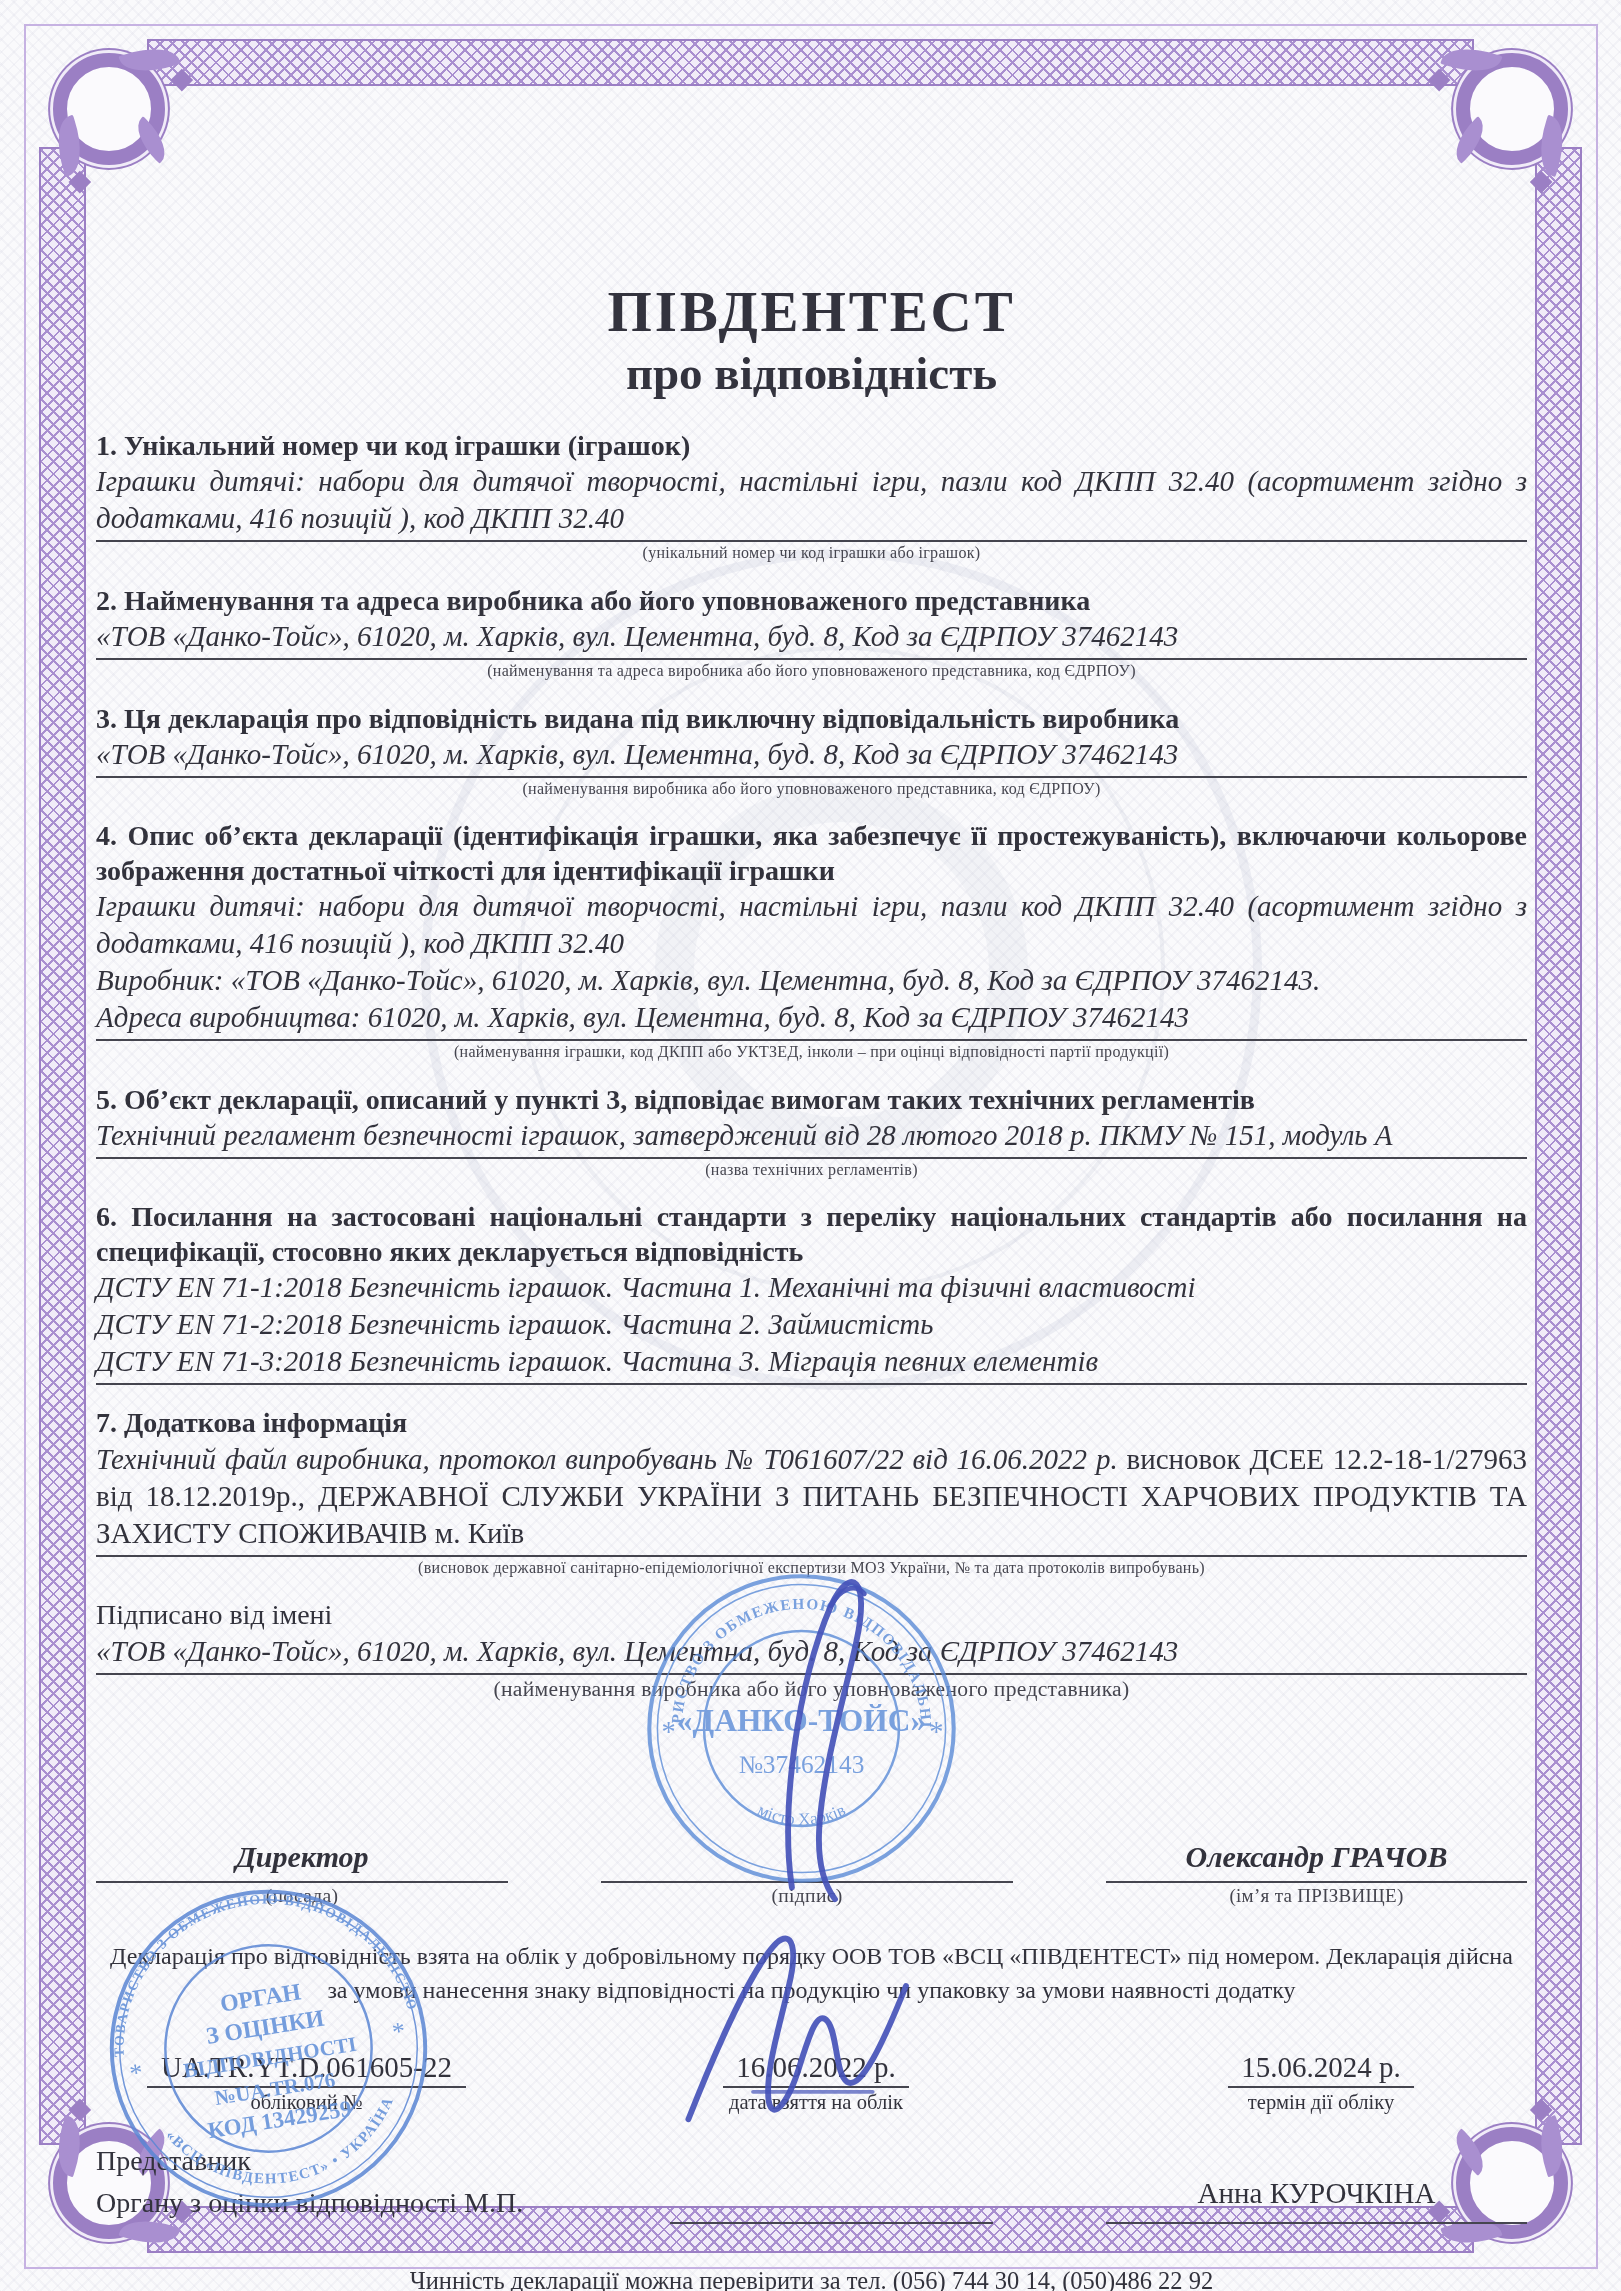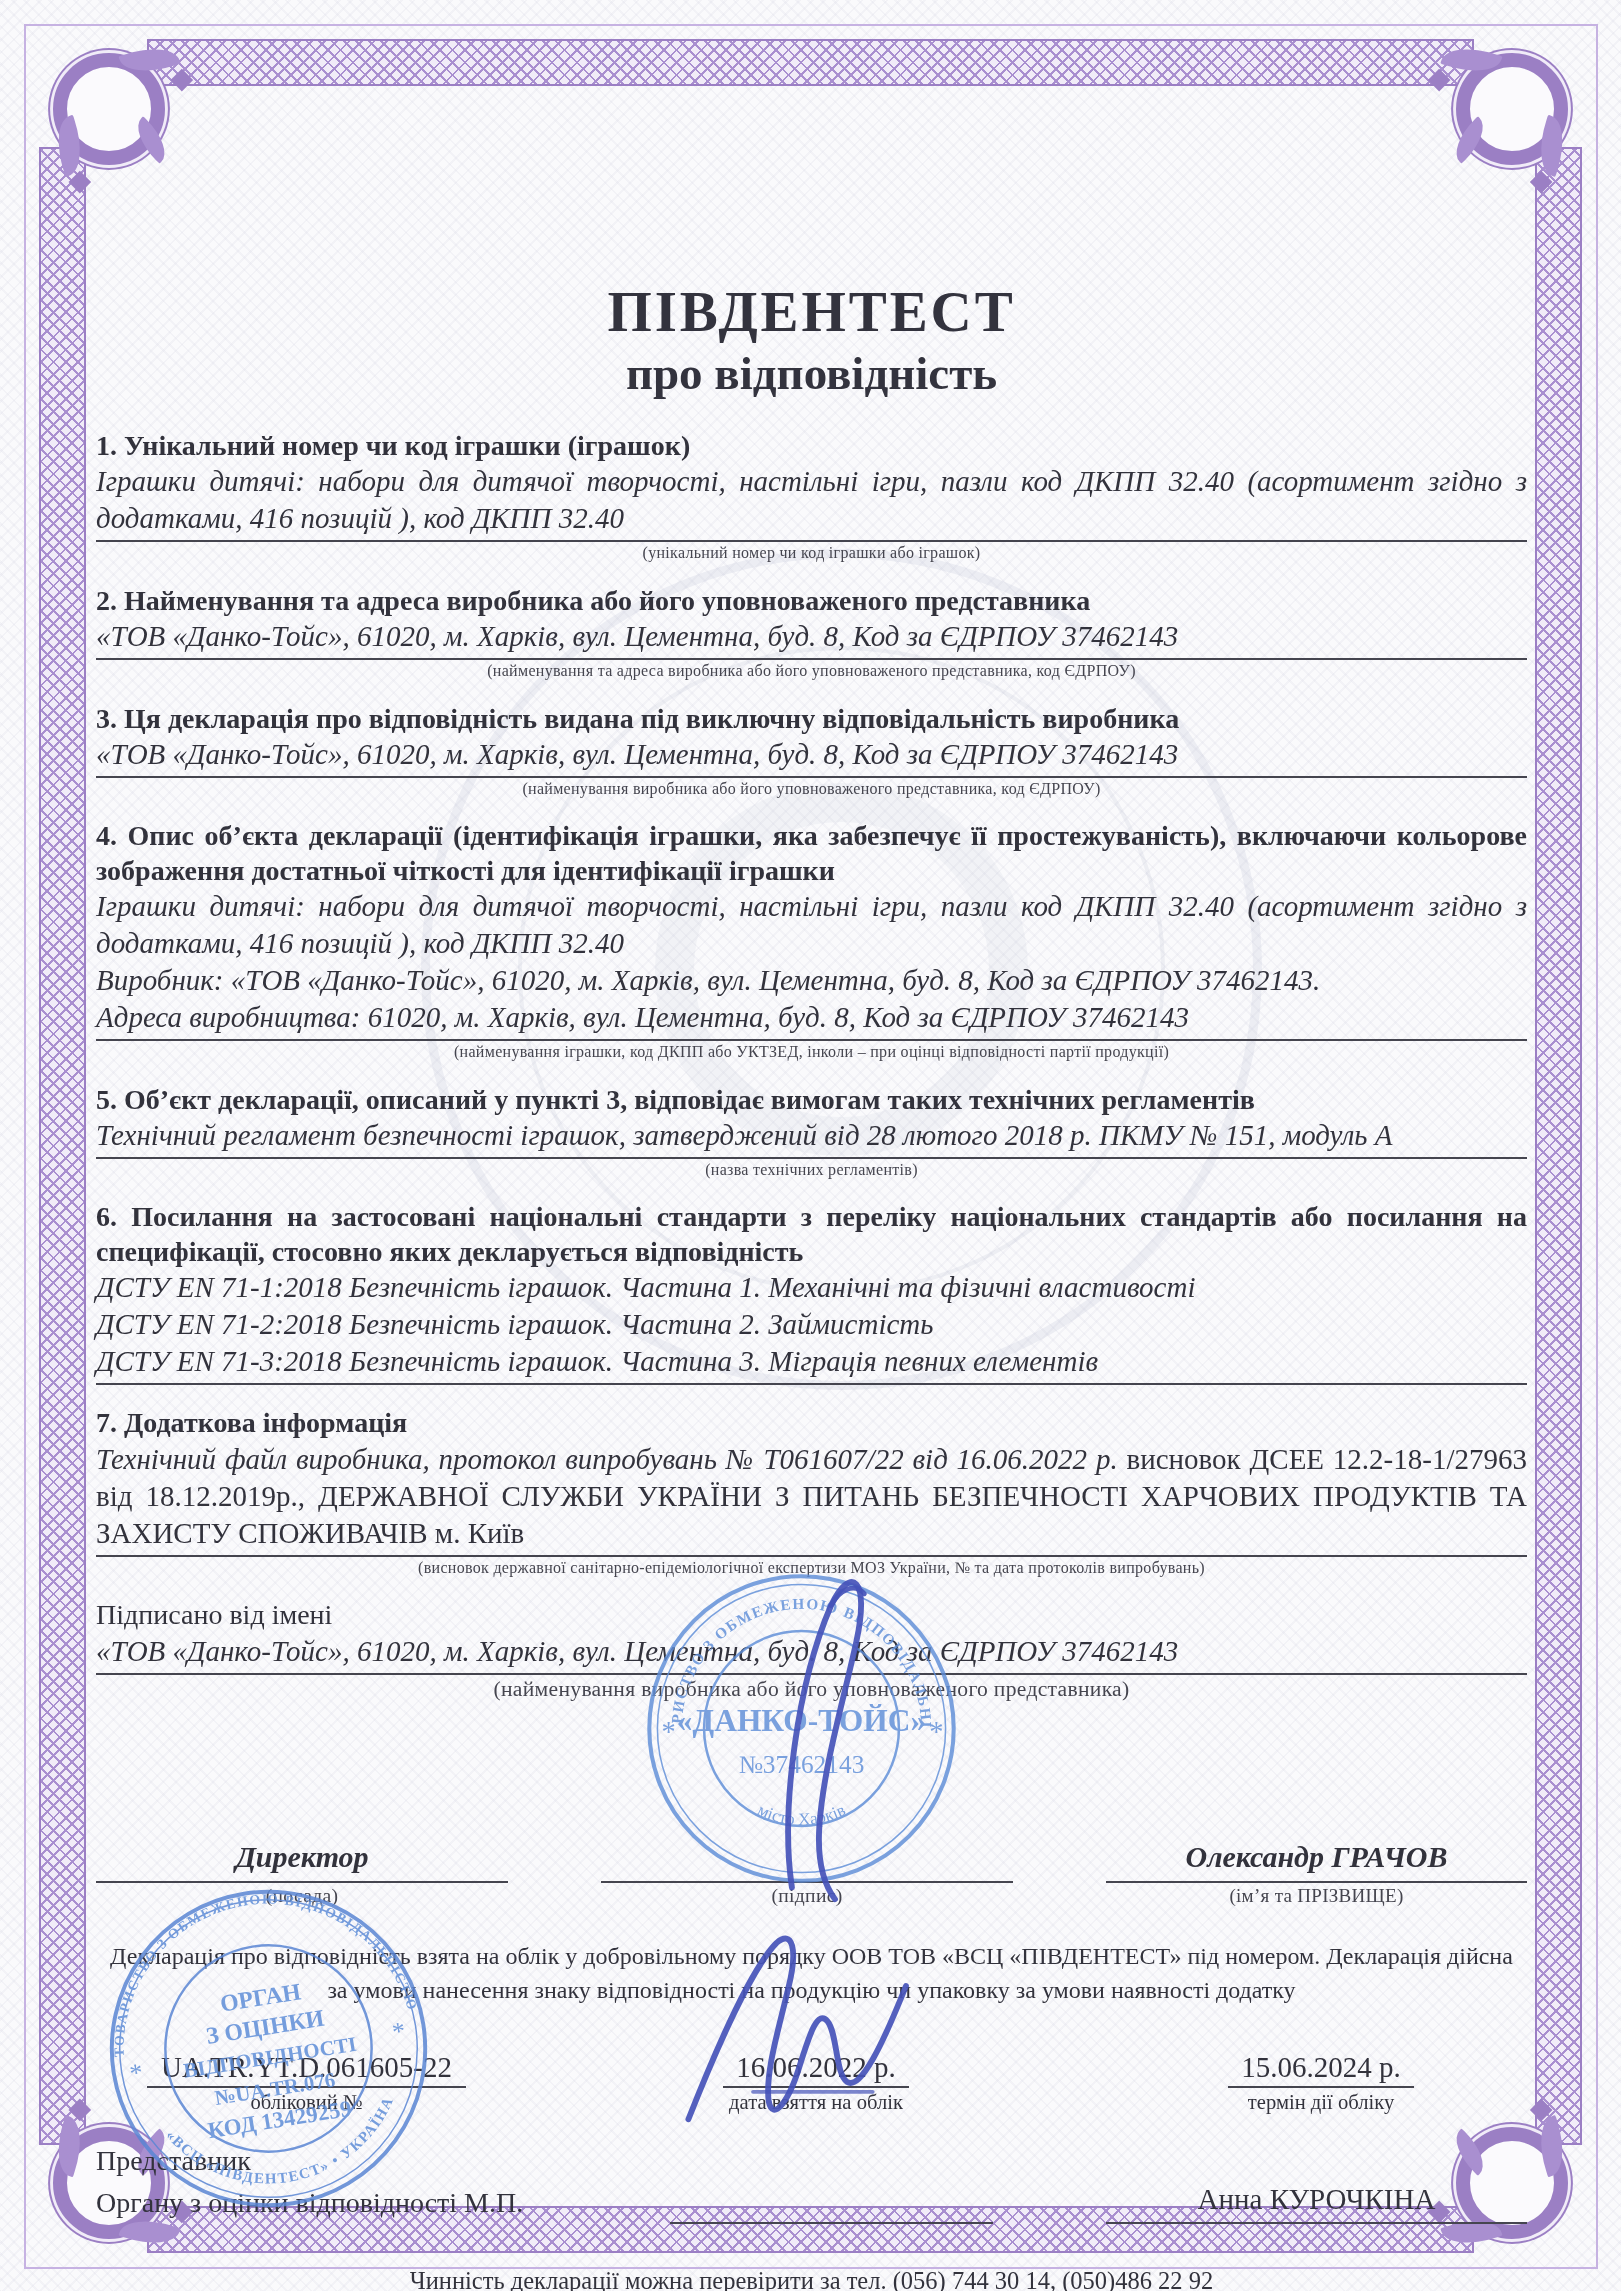--- a/index.html
+++ b/index.html
@@ -80,21 +80,21 @@
   .b-col { display:flex; flex-direction:column; align-items:center; }
   .b-col .val { font-size:29px; border-bottom:2.9px solid #45454f; padding:0 13.7px 2px; }
   .b-col .bcap { font-size:20.6px; margin-top:2.9px; }
   .b-col.c1 { width:421px; }
   .b-col.c2 { width:421px; }
   .b-col.c3 { width:412px; }
 
   .rep-row { display:flex; justify-content:space-between; margin-top:25.5px; align-items:flex-end; }
   .rep-left { width:461px; font-size:28px; line-height:1.5; }
   .rep-mid  { width:323px; border-bottom:2.9px solid #45454f; height:43px; }
-  .rep-right{ width:421px; text-align:center; font-size:29px; border-bottom:2.9px solid #45454f; padding-bottom:6px;margin-top:9px; }
+  .rep-right{ width:421px; text-align:center; font-size:29px; border-bottom:2.9px solid #45454f; padding-bottom:12px;margin-top:9px; }
 
   .verify { margin-top:43px; text-align:center; font-size:24.5px; }
 
   
   .stamp { position:absolute; z-index:5; pointer-events:none; }
   .stamp1 { left:629px; top:1556px; width:345px; height:345px; opacity:.82; }
   .stamp2 { left:90px; top:1870px; width:357px; height:357px; opacity:.85; transform:rotate(-9deg); }
   .signature { position:absolute; z-index:6; pointer-events:none; }
   .sign1 { left:741px; top:1564px; width:186px; height:363px; }
   .sign2 { left:659px; top:1927px; width:294px; height:216px; }

